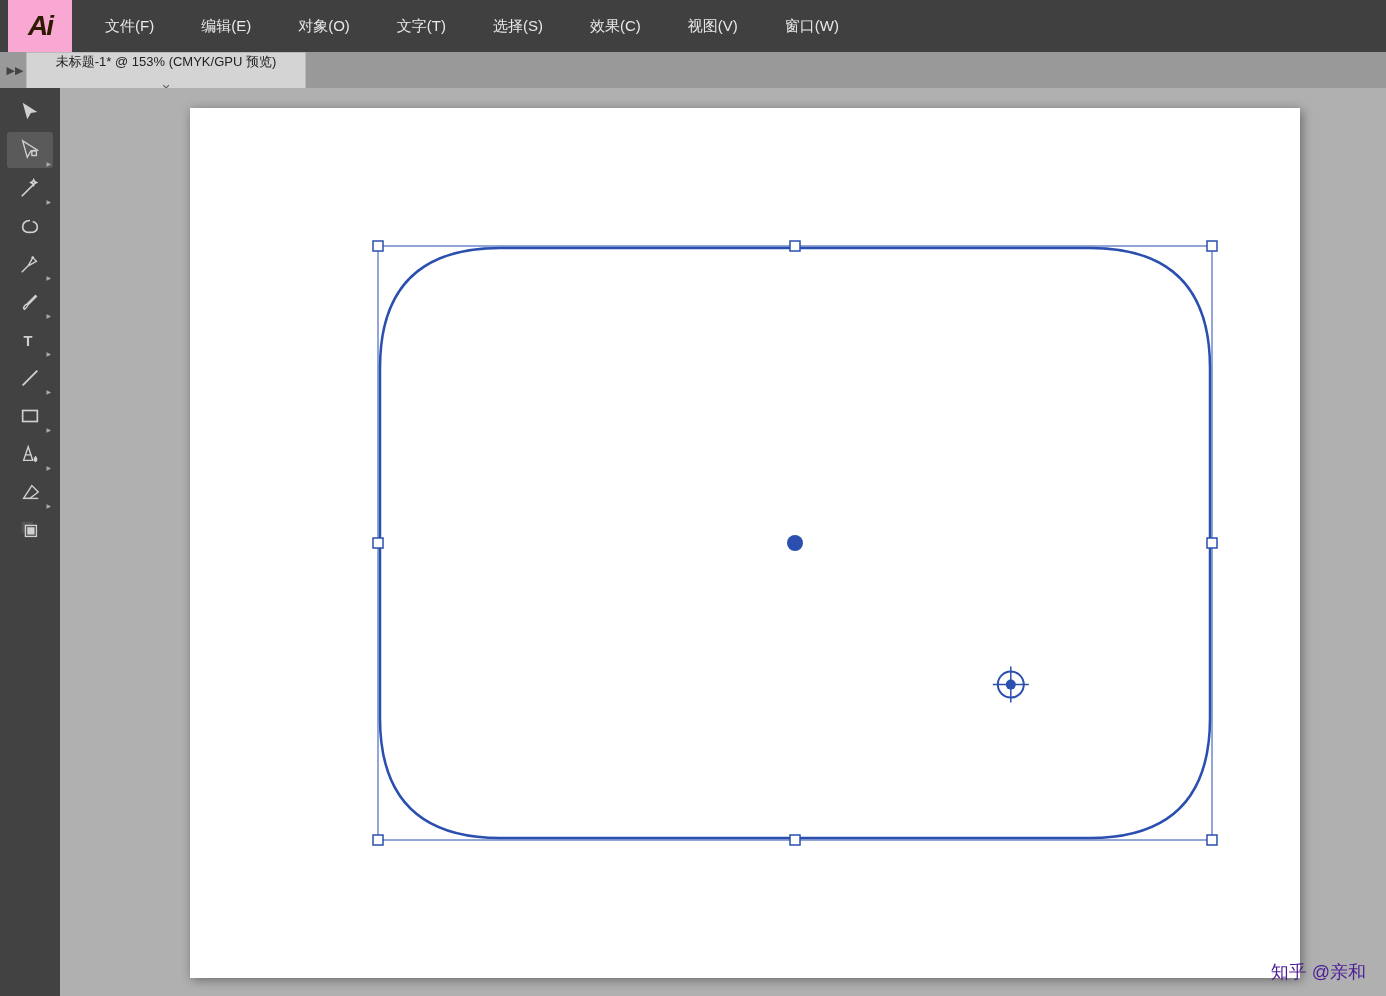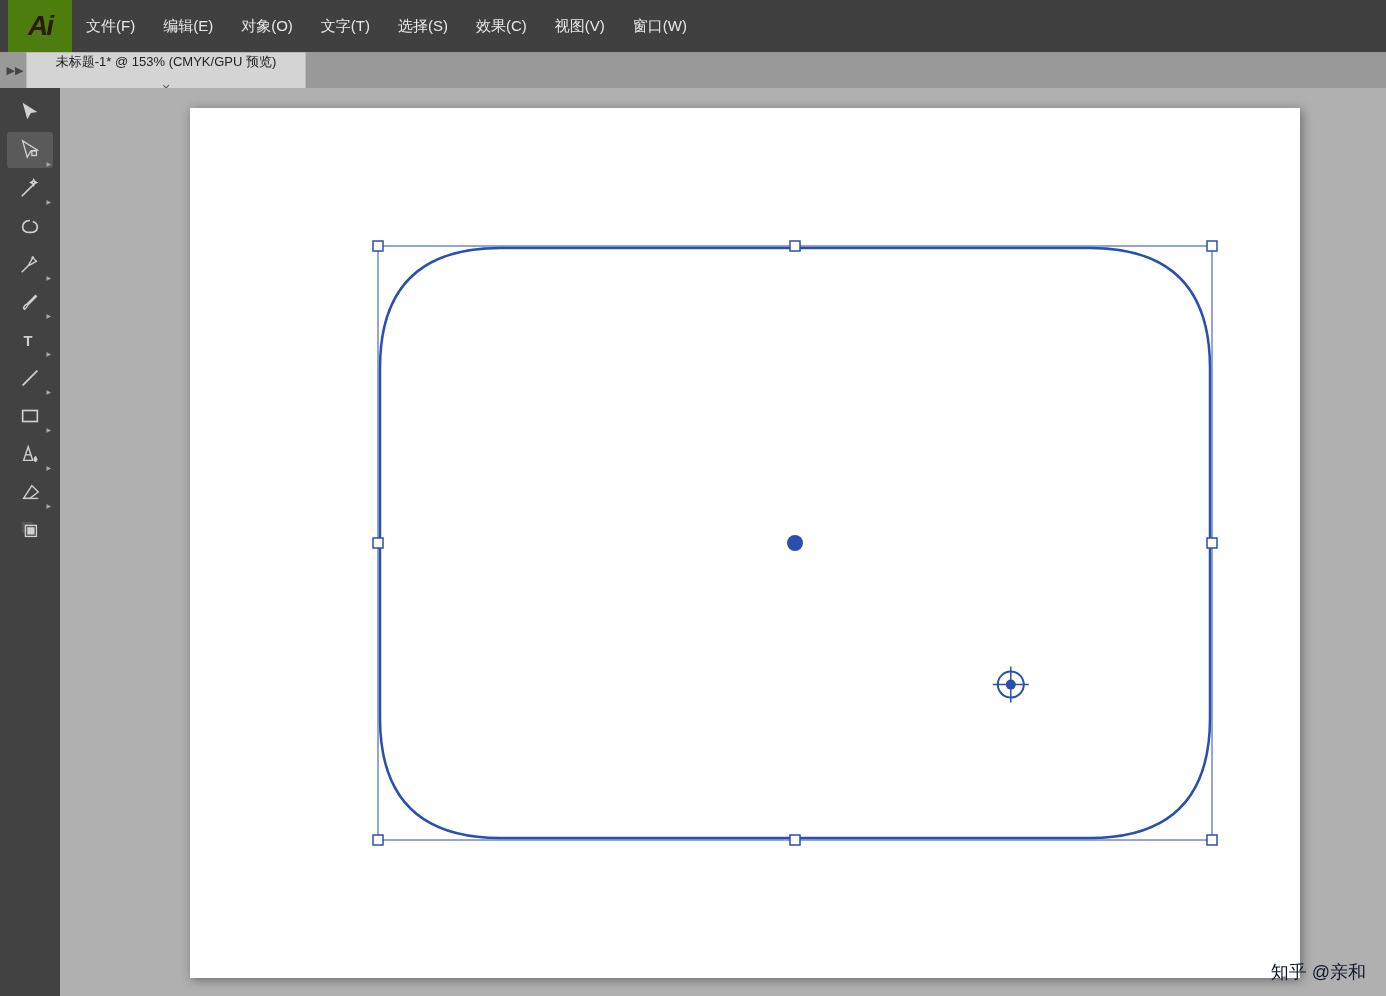--- a/index.html
+++ b/index.html
@@ -22,38 +22,39 @@
       padding: 0 8px;
       gap: 0;
     }
 
     #ai-logo {
       width: 64px;
       height: 52px;
       display: flex;
       align-items: center;
       justify-content: center;
-      background: #4d7c0f;
+      background: #f9a8d4;
       font-size: 28px;
       font-weight: 900;
       color: #2d1a00;
       font-style: italic;
       letter-spacing: -2px;
       flex-shrink: 0;
     }
 
     .menu-item {
       color: #e8e8e8;
       font-size: 15px;
       padding: 4px 14px;
       cursor: pointer;
       white-space: nowrap;
       height: 52px;
       display: flex;
       align-items: center;
+      margin-left: 19px;
     }
 
     
     #tabbar {
       width: 100%;
       height: 36px;
       background: #999999;
       display: flex;
       align-items: stretch;
       padding-left: 4px;
@@ -169,21 +170,21 @@
       width: 100%;
       height: 100%;
     }
 
     
     #watermark {
       position: absolute;
       bottom: 12px;
       right: 20px;
       font-size: 18px;
-      color: #0f172a;
+      color: #4c1d95;
       pointer-events: none;
       font-family: "Microsoft YaHei", sans-serif;
     }
   </style>
 </head>
 <body>
 
 <div id="menubar">
   <div id="ai-logo">Ai</div>
 

